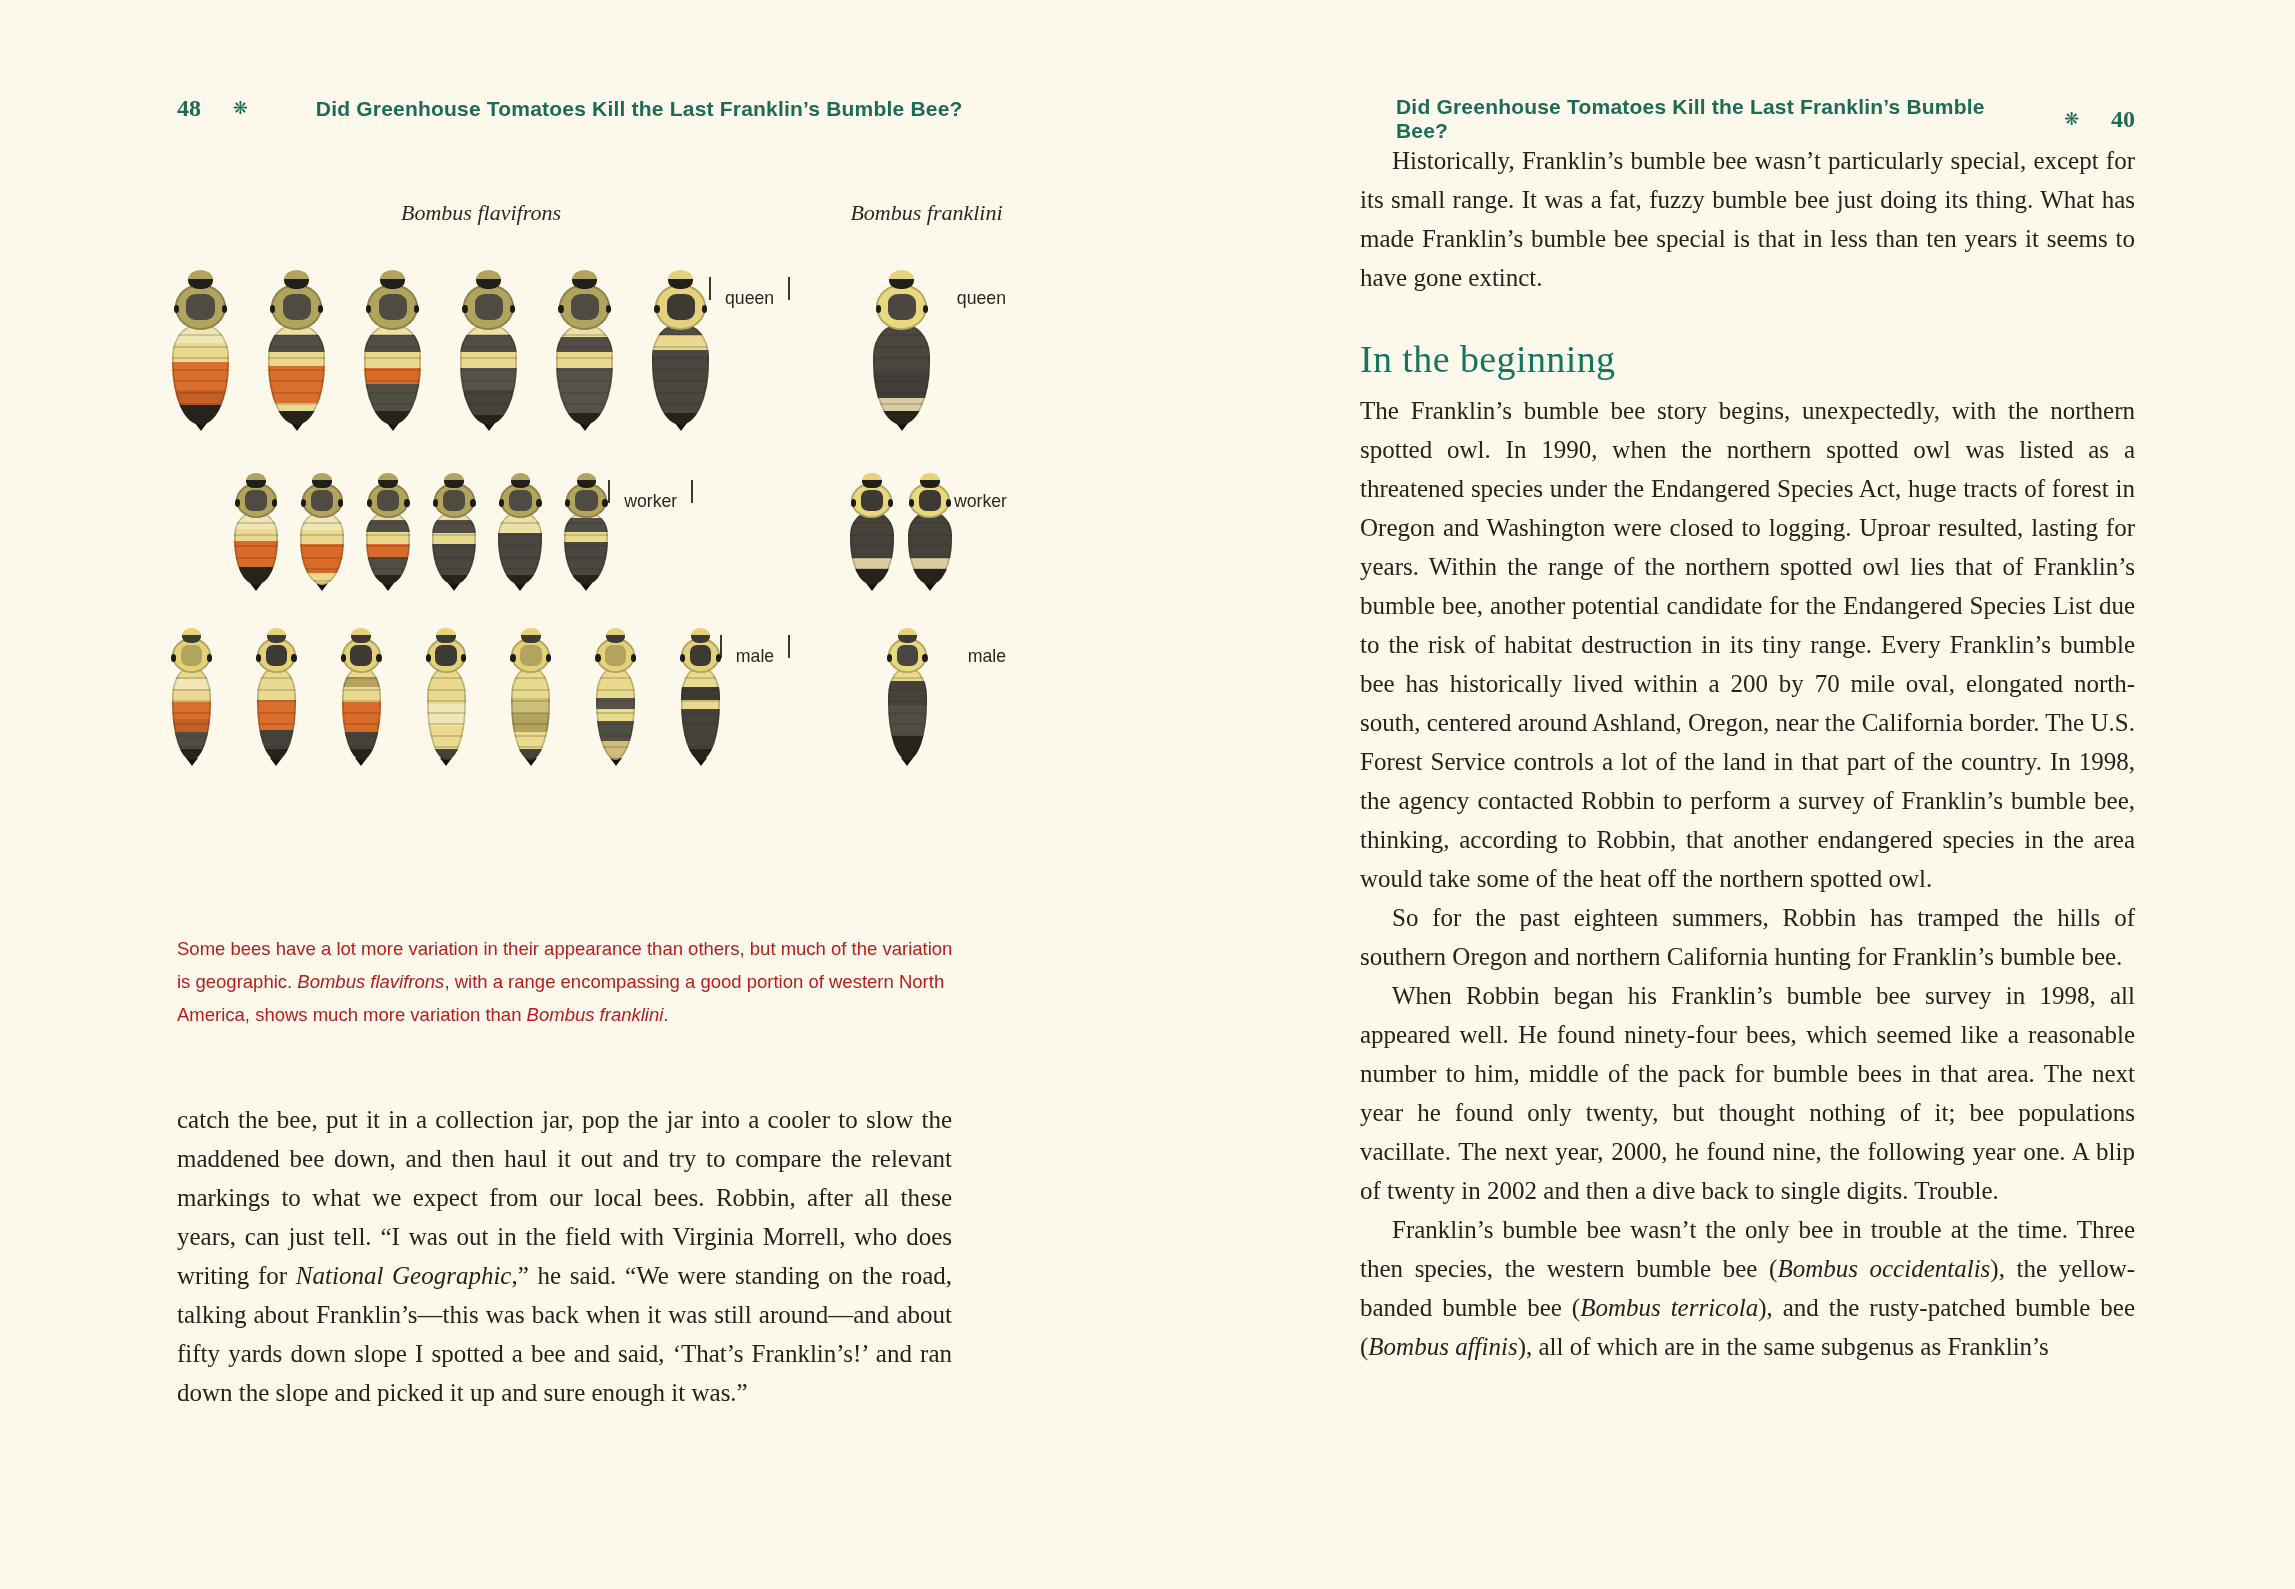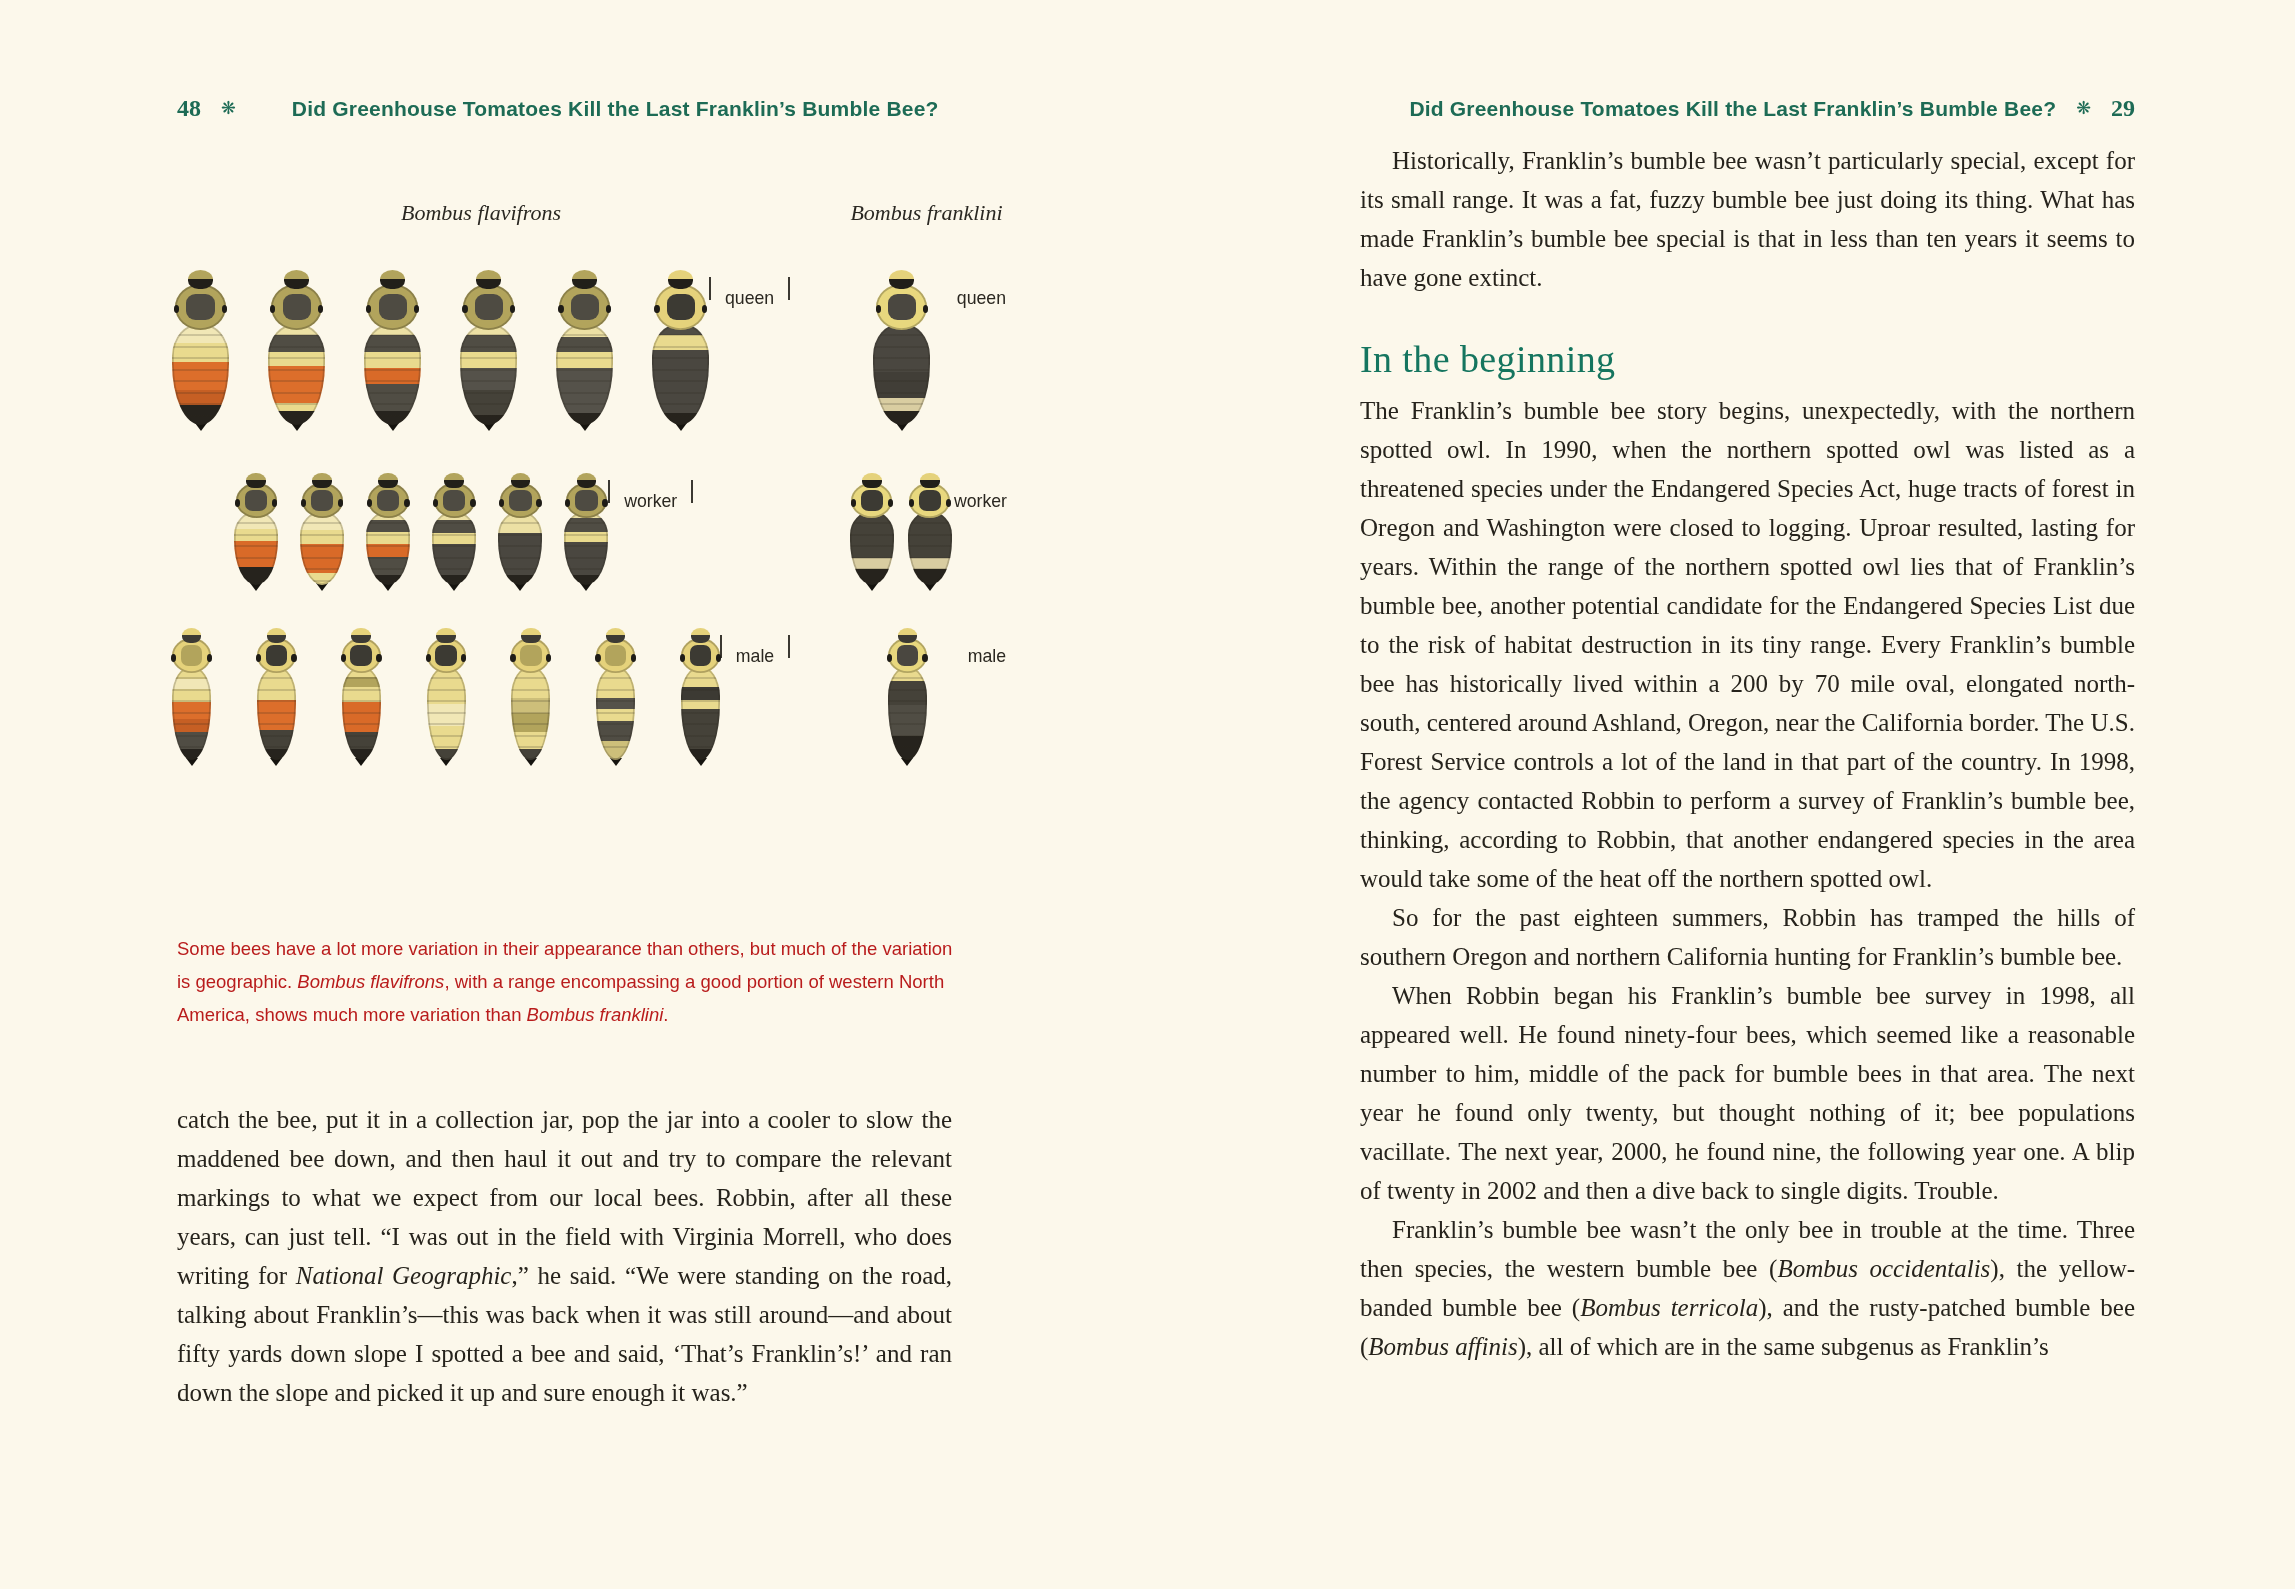--- a/index.html
+++ b/index.html
@@ -9,21 +9,21 @@
     font-family:"Liberation Serif",serif;
     color:var(--text,#26231c);
     position:relative;overflow:hidden;
   }
   .page{position:absolute;top:0;height:1589px;width:1148px;}
   .page.left{left:0;}
   .page.right{left:1148px;}
 
   
   .header{
-    position:absolute;top:95px;display:flex;align-items:center;gap:20px;
+    position:absolute;top:95px;display:flex;align-items:center;gap:32px;
     font-family:"Liberation Sans",sans-serif;color:var(--header_green,#1d6b55);
   }
   .header-left{left:177px;}
   .header-right{left:212px;width:775px;justify-content:flex-end;}
   .header .num{font-family:"Liberation Serif",serif;font-size:24px;font-weight:700;}
   .header .title{font-size:21px;font-weight:700;letter-spacing:0.2px;margin-left:36px;}
   .header .orn{font-size:17.7px;}
 
   
   .figure{position:absolute;left:172px;top:200px;width:839px;}
@@ -368,21 +368,21 @@
 
     <div class="body-text left-body">
       <p class="para"><span>catch the bee, put it in a collection jar, pop the jar into a cooler to slow the maddened bee down, and then haul it out and try to compare the relevant markings to what we expect from our local bees. Robbin, after all these years, can just tell. “I was out in the field with Virginia Morrell, who does writing for </span><i>National Geographic</i><span>,” he said. “We were standing on the road, talking about Franklin’s—this was back when it was still around—and about fifty yards down slope I spotted a bee and said, ‘That’s Franklin’s!’ and ran down the slope and picked it up and sure enough it was.”</span></p>
     </div>
   </div>
 
   <div class="page right">
     <div class="header header-right">
       <span class="title">Did Greenhouse Tomatoes Kill the Last Franklin’s Bumble Bee?</span>
       <span class="orn">❋</span>
-      <span class="num">29</span>
+      <span class="num">40</span>
     </div>
 
     <div class="body-text right-body">
       <p class="para indent"><span>Historically, Franklin’s bumble bee wasn’t particularly special, except for its small range. It was a fat, fuzzy bumble bee just doing its thing. What has made Franklin’s bumble bee special is that in less than ten years it seems to have gone extinct.</span></p>
       <h2>In the beginning</h2>
       <p class="para"><span>The Franklin’s bumble bee story begins, unexpectedly, with the northern spotted owl. In 1990, when the northern spotted owl was listed as a threatened species under the Endangered Species Act, huge tracts of forest in Oregon and Washington were closed to logging. Uproar resulted, lasting for years. Within the range of the northern spotted owl lies that of Franklin’s bumble bee, another potential candidate for the Endangered Species List due to the risk of habitat destruction in its tiny range. Every Franklin’s bumble bee has historically lived within a 200 by 70 mile oval, elongated north-south, centered around Ashland, Oregon, near the California border. The U.S. Forest Service controls a lot of the land in that part of the country. In 1998, the agency contacted Robbin to perform a survey of Franklin’s bumble bee, thinking, according to Robbin, that another endangered species in the area would take some of the heat off the northern spotted owl.</span></p>
       <p class="para indent"><span>So for the past eighteen summers, Robbin has tramped the hills of southern Oregon and northern California hunting for Franklin’s bumble bee.</span></p>
       <p class="para indent"><span>When Robbin began his Franklin’s bumble bee survey in 1998, all appeared well. He found ninety-four bees, which seemed like a reasonable number to him, middle of the pack for bumble bees in that area. The next year he found only twenty, but thought nothing of it; bee populations vacillate. The next year, 2000, he found nine, the following year one. A blip of twenty in 2002 and then a dive back to single digits. Trouble.</span></p>
       <p class="para indent"><span>Franklin’s bumble bee wasn’t the only bee in trouble at the time. Three then species, the western bumble bee (</span><i>Bombus occidentalis</i><span>), the yellow-banded bumble bee (</span><i>Bombus terricola</i><span>), and the rusty-patched bumble bee (</span><i>Bombus affinis</i><span>), all of which are in the same subgenus as Franklin’s</span></p>
     </div>

